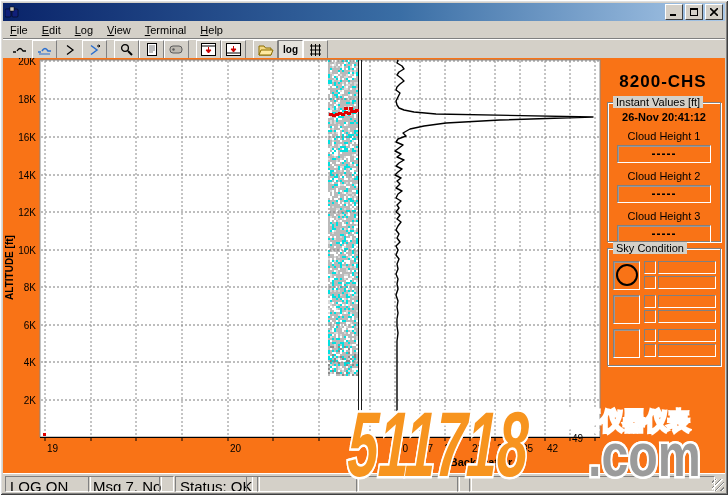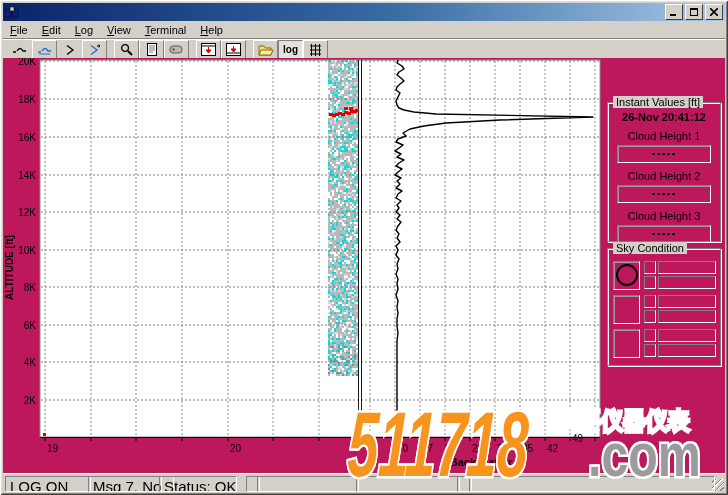--- a/index.html
+++ b/index.html
@@ -29,21 +29,21 @@
   #toolbar{position:absolute;left:3px;top:39px;right:3px;height:19px;
     display:flex;align-items:center;border-top:1px solid #fff;padding-left:4px;}
   .tbtn{width:23px;height:18px;display:flex;align-items:center;justify-content:center;
     background:#d4d0c8;font-size:10px;}
   .tbtn.flat{border:1px solid transparent;}
   .tbtn.raised{border:1px solid;border-color:#fff #808080 #808080 #fff;}
   .tbtn.sunken{border:1px solid;border-color:#808080 #fff #fff #808080;background:#e4e2dc;}
   .tbtn span{font-size:10px;font-weight:bold;}
   .tb-gap{width:7px;}
   
-  #client{position:absolute;left:3px;top:58px;right:3px;bottom:21px;overflow:hidden;background:#be185d;}
+  #client{position:absolute;left:3px;top:58px;right:3px;bottom:21px;overflow:hidden;background:#f97316;}
   #plot-svg{position:absolute;left:0;top:0;}
   .tick{position:absolute;font-size:10px;color:#000;}
   .ytick{width:30px;text-align:right;}
   .xtick{width:26px;text-align:right;}
   .axis-title{position:absolute;font-size:11px;font-weight:bold;text-align:center;}
   #alt-label{position:absolute;font-size:10px;font-weight:bold;width:110px;text-align:center;
     transform:rotate(-90deg);}
   
   #panel{position:absolute;left:599px;top:0;width:122px;height:416px;}
   #device-title{font-size:17px;font-weight:bold;text-align:center;margin-top:14px;letter-spacing:1px;}
@@ -1410,20 +1410,21 @@
       <span class="tick xtick" style="left: 479px; top: 385px;">28</span>
       <span class="tick xtick" style="left: 504px; top: 385px;">35</span>
       <span class="tick xtick" style="left: 529px; top: 385px;">42</span>
       <span class="tick xtick" style="left: 554px; top: 375px;">49</span>
       <span class="axis-title" style="left: 157px; top: 398px; width: 80px; margin-top: 31px;">TIME (h)</span>
       <span class="axis-title" style="left: 438px; top: 398px; width: 80px;">Backscatter</span>
     </div>
   <span id="alt-label" style="left: -49px; top: 204px;">ALTITUDE [ft]</span>
 
   <div id="panel">
+    <div id="device-title">8200-CHS</div>
 
     <div class="groupbox" id="gb-instant" style="top:44px;height:138px;">
       <span class="group-legend">Instant Values [ft]</span>
       <div class="gb-ts">26-Nov 20:41:12</div>
       <div id="fields">
           <div class="fld-label">Cloud Height 1</div>
           <div class="fld-value">-----</div>
           <div class="fld-label">Cloud Height 2</div>
           <div class="fld-value">-----</div>
           <div class="fld-label">Cloud Height 3</div>
@@ -1460,21 +1461,21 @@
         </div>
     </div>
   </div>
 </div>
 
 <div id="statusbar">
   <div id="resize-grip"></div>
 <div class="sb-cell" style="left: 2px; width: 80px;">LOG ON</div>
     <div class="sb-cell" style="left: 85px; width: 68px;">Msg 7, No Errors</div>
     <div class="sb-cell" style="left: 156px; width: 9px;"></div>
-    <div class="sb-cell" style="left: 156px; width: 72px;">Status: OK</div>
+    <div class="sb-cell" style="left: 172px; width: 72px;">Status: OK</div>
     <div class="sb-cell" style="left: 243px; width: 8px;"></div>
     <div class="sb-cell" style="left: 254px; width: 96px;"></div>
     <div class="sb-cell" style="left: 353px; width: 98px;"></div>
     <div class="sb-cell" style="left: 454px; width: 9px;"></div>
     <div class="sb-cell" style="left: 466px; width: 240px;"></div>
   </div>
 
 <div id="watermark">
   <span id="wm-number" class="wm-outline">511718</span>
   <span id="wm-com" class="wm-outline">.com</span>

